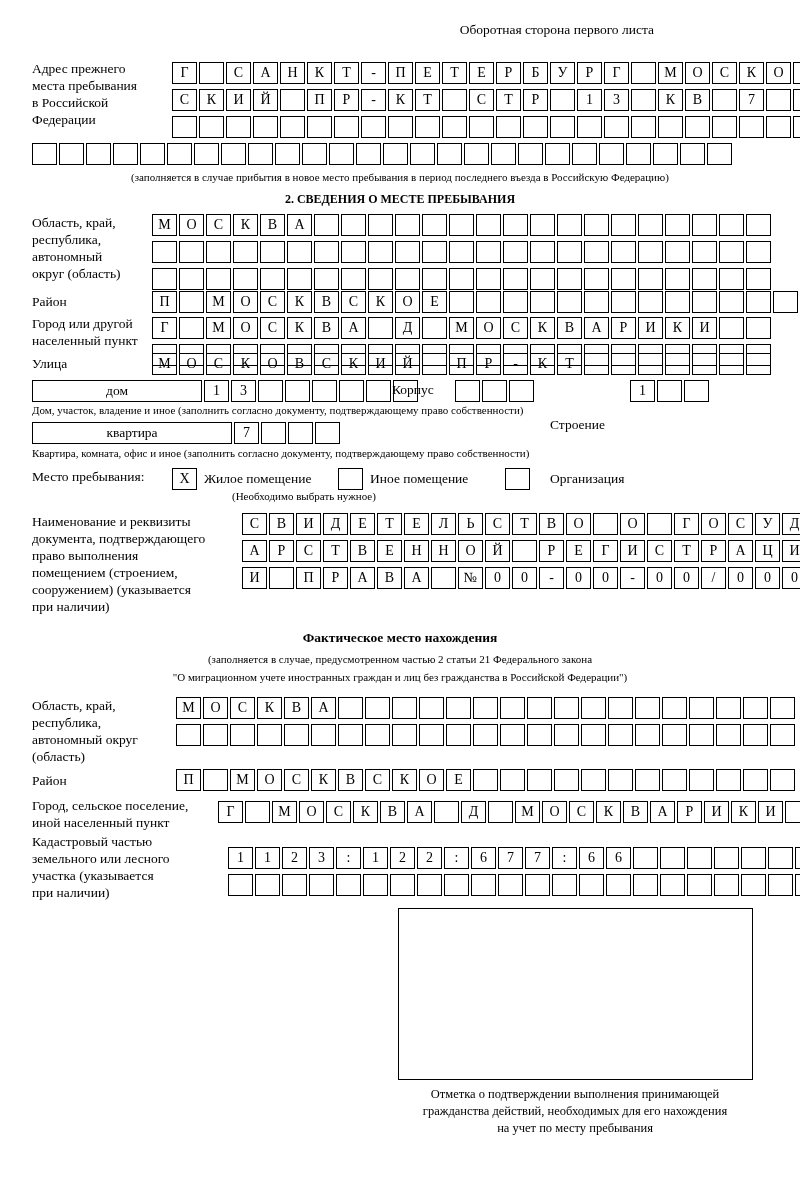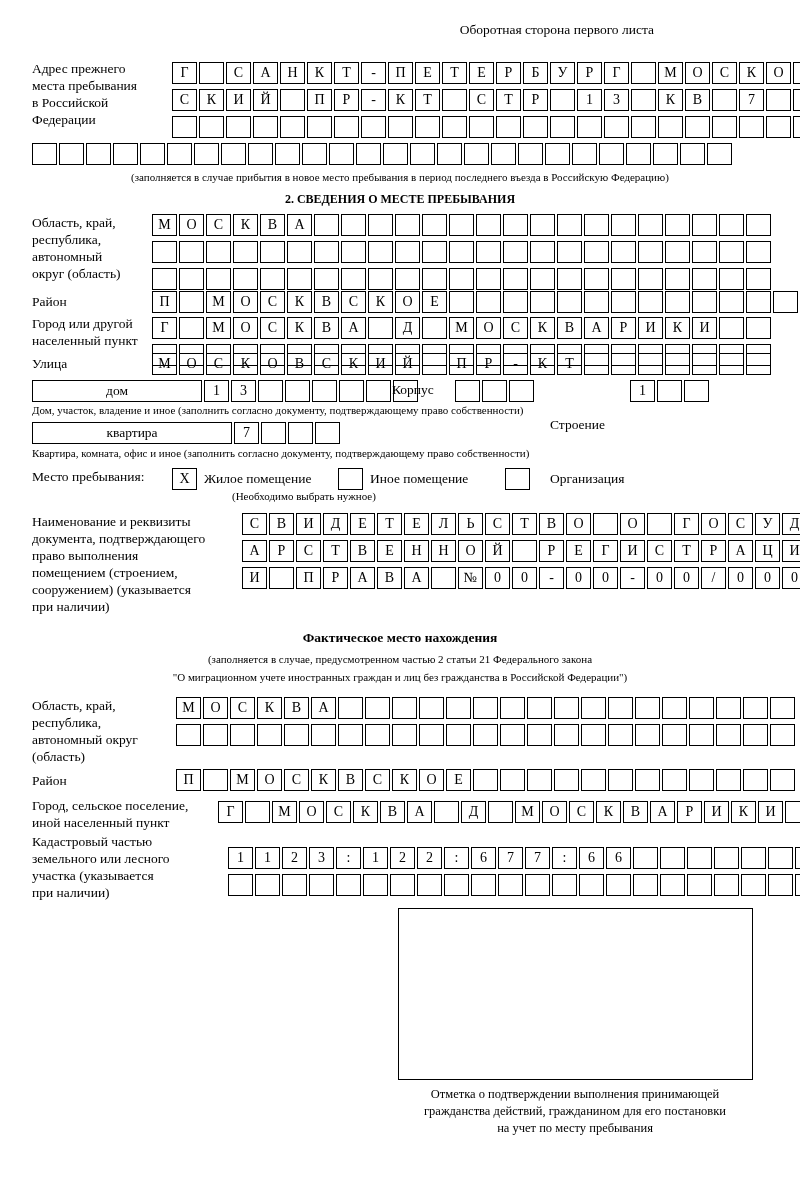--- a/index.html
+++ b/index.html
@@ -666,17 +666,17 @@
       <div class="cell"></div>
       <div class="cell"></div>
       <div class="cell"></div>
       <div class="cell"></div>
       <div class="cell"></div>
     </div>
 
   <div class="bigbox" style="left:398px;top:908px;width:355px;height:172px;"></div>
   <div class="footnote" style="left:390px;top:1086px;width:370px;">
     <div>Отметка о подтверждении выполнения принимающей</div>
-    <div>гражданства действий, гражданином для его постановки</div>
+    <div>гражданства действий, необходимых для его нахождения</div>
     <div>на учет по месту пребывания</div>
   </div>
 
 </div>
 
 </body></html>

